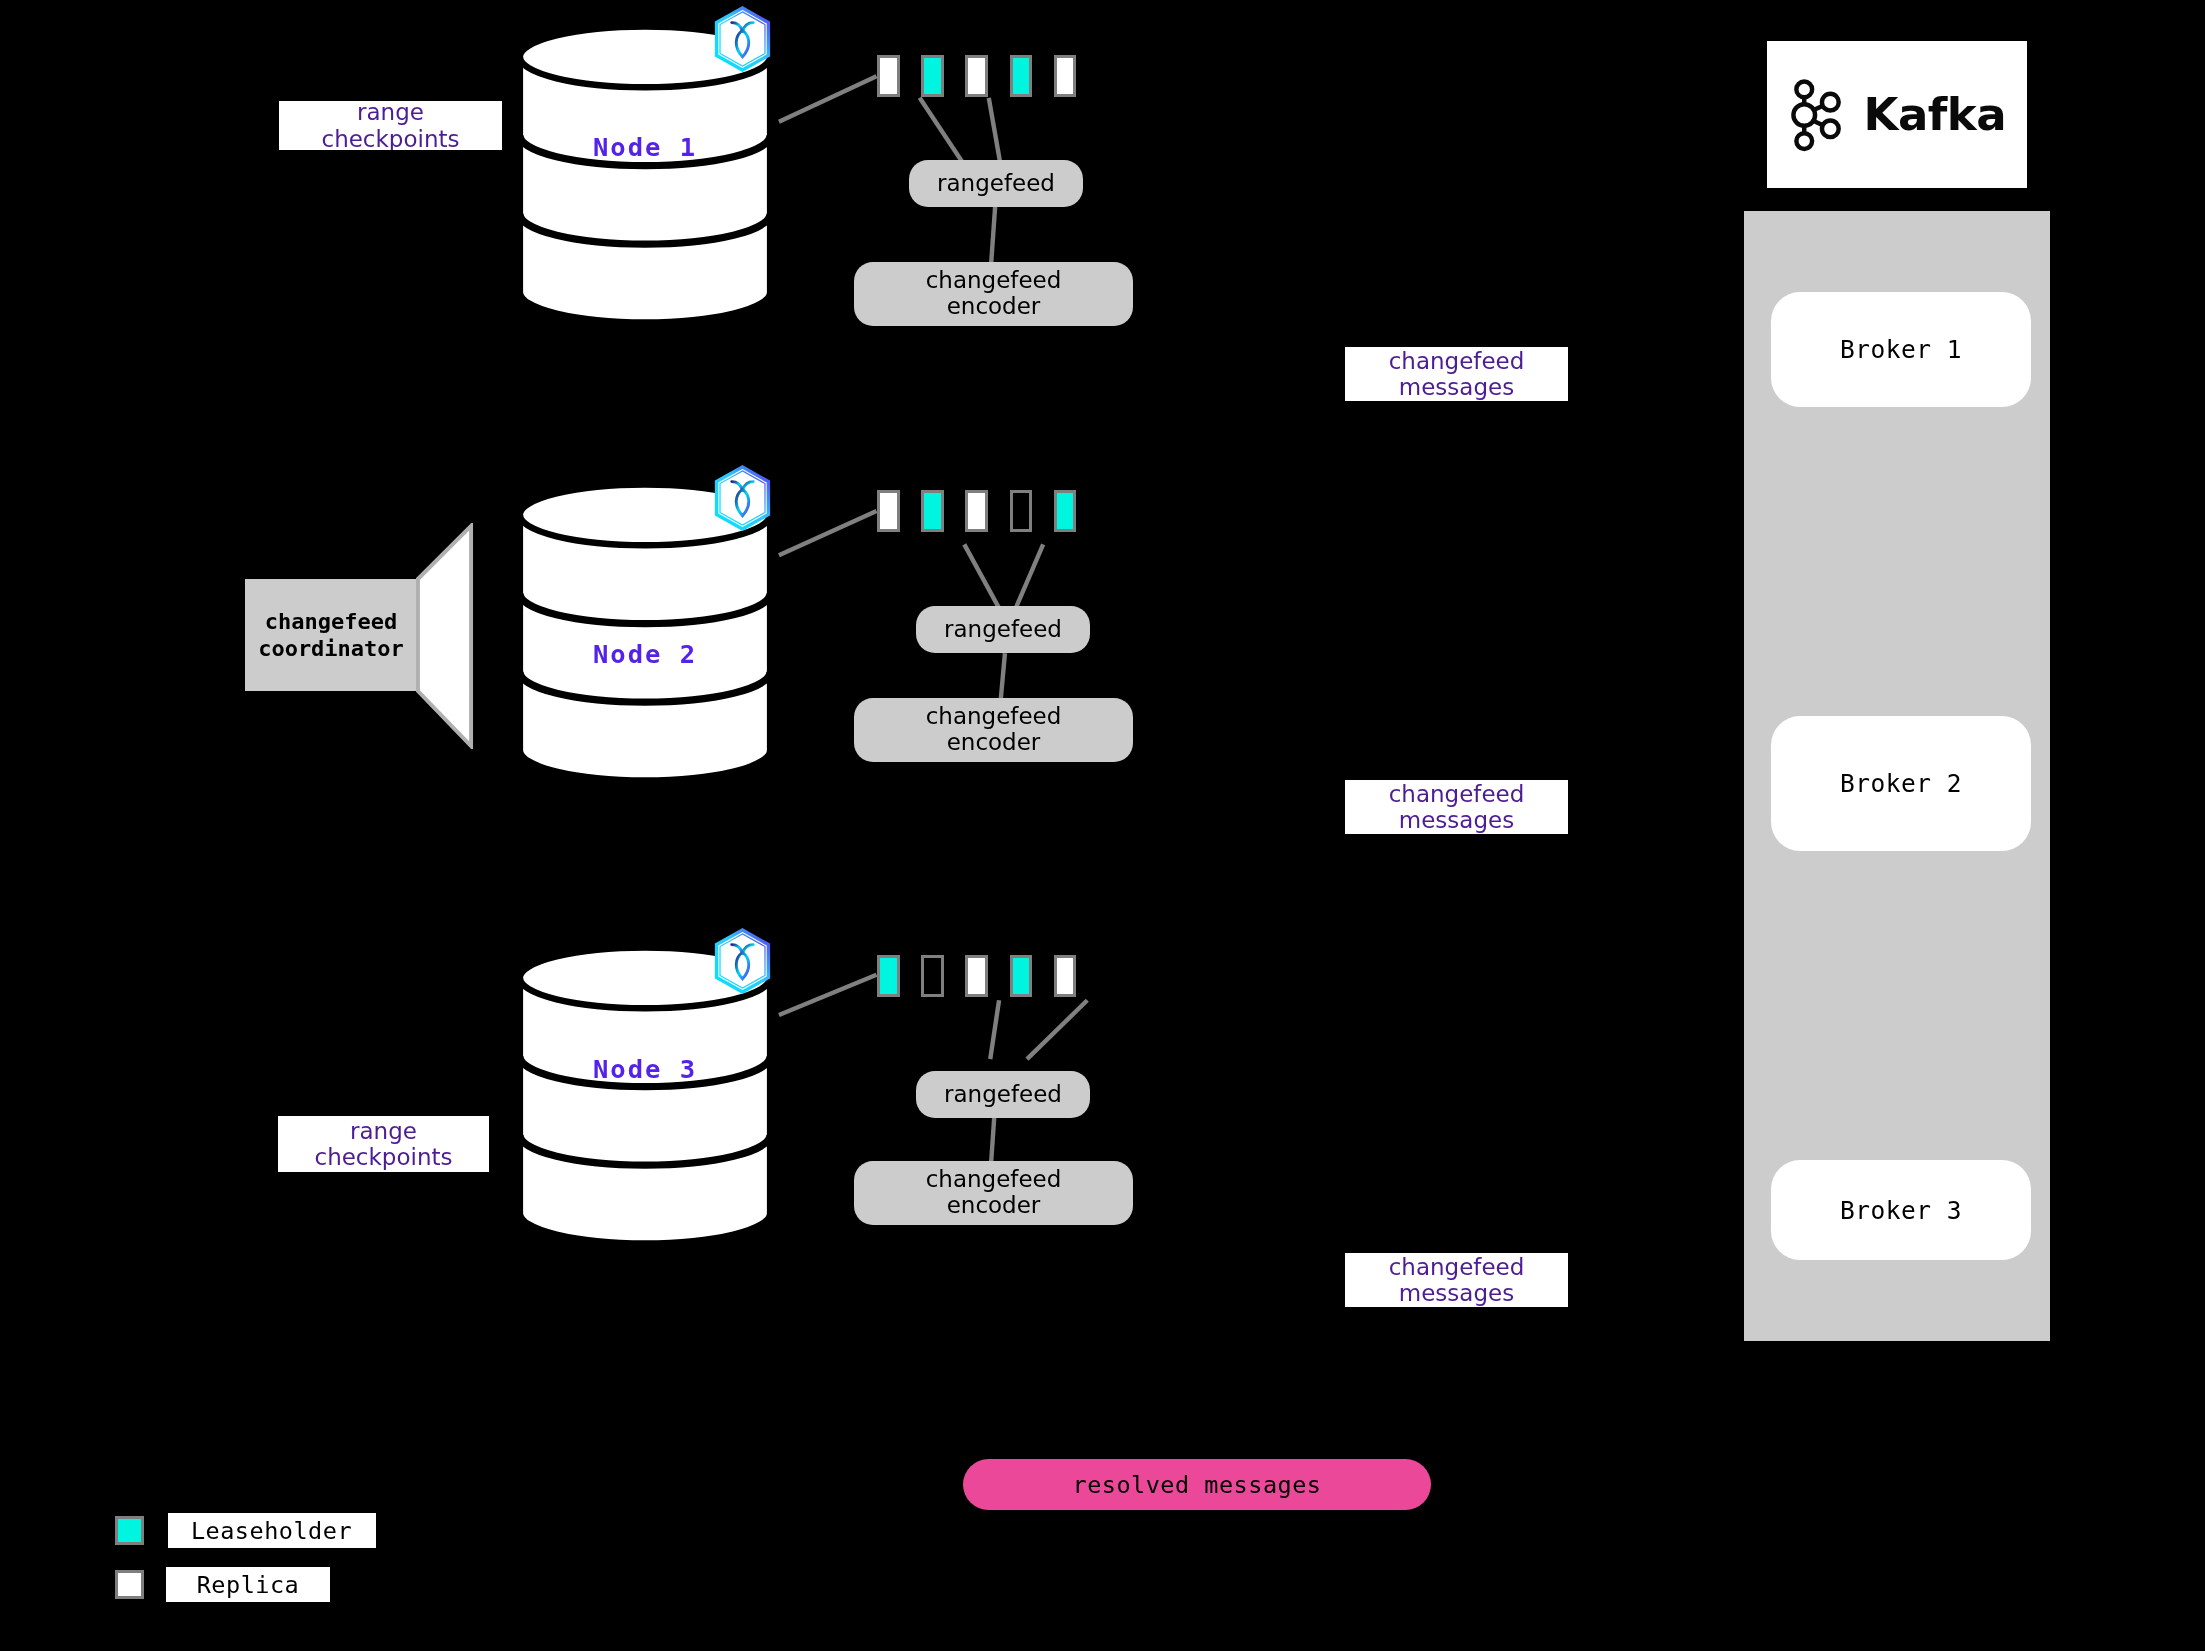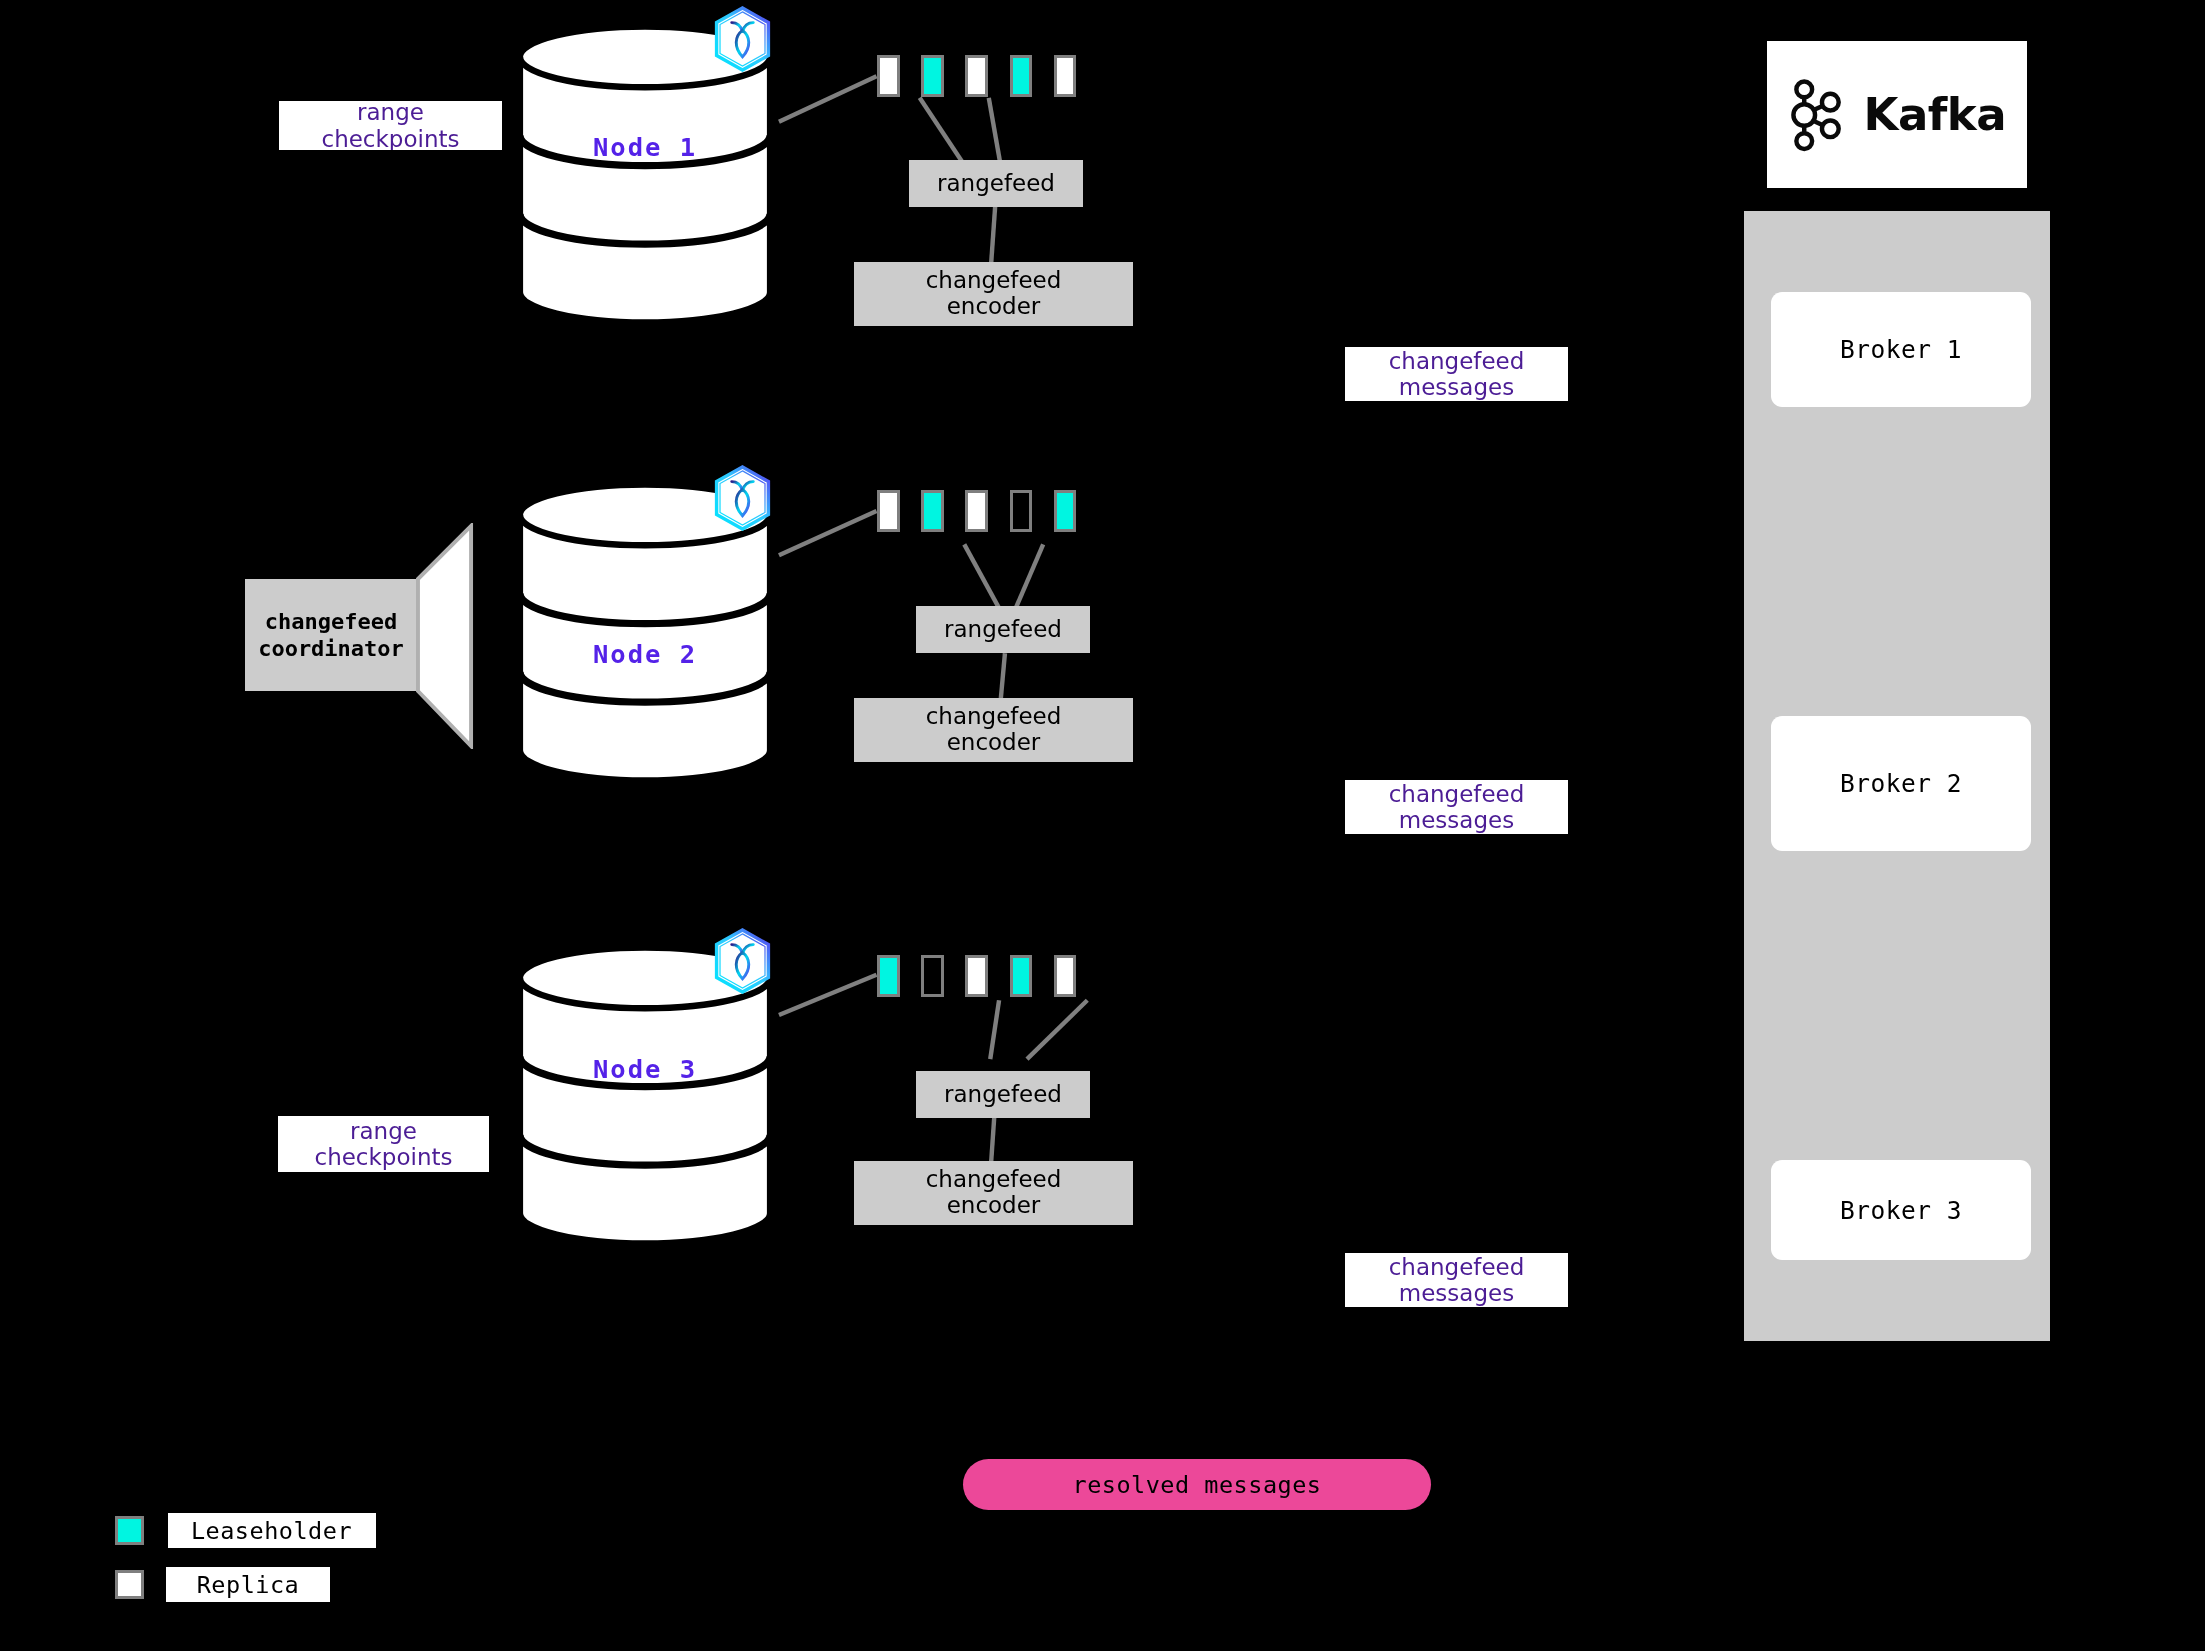--- a/index.html
+++ b/index.html
@@ -31,21 +31,21 @@
   }
   .range-box.replica{background:#FFFFFF;}
   .range-box.leaseholder{background:#00F5E1;}
   .range-box.empty{background:transparent;}
 
   
   .proc-box{
     position:absolute;background:#CCCCCC;color:#000;
     display:flex;align-items:center;justify-content:center;
     text-align:center;line-height:1.12;
-    font-family:"DejaVu Sans", sans-serif;font-size:23px;
+    font-family:"DejaVu Sans", sans-serif;font-size:23px;border-radius:19px;
   }
 
   
   .label-box{
     position:absolute;background:#FFFFFF;color:#4c1d95;overflow:hidden;
     display:flex;align-items:center;justify-content:center;
     text-align:center;line-height:1.15;
     font-family:"DejaVu Sans", sans-serif;font-size:23px;
   }
 
@@ -66,21 +66,21 @@
     display:flex;align-items:center;justify-content:center;gap:12.7px;
   }
   .kafka-mark{width:63px;height:74px;}
   .kafka-mark svg{display:block;width:100%;height:100%;}
   .kafka-word{
     font-family:"DejaVu Sans", sans-serif;font-weight:bold;
     font-size:45px;color:#0A0A0A;letter-spacing:-0.5px;line-height:1;
   }
   .broker-panel{position:absolute;background:#CCCCCC;}
   .broker{
-    position:absolute;background:#FFFFFF;border-radius:11px;
+    position:absolute;background:#FFFFFF;border-radius:29px;
     display:flex;align-items:center;justify-content:center;
     font-family:"DejaVu Sans Mono", monospace;font-size:24.5px;color:#000;
     letter-spacing:0.5px;
   }
 
   
   .pill{
     position:absolute;background:#ec4899;border-radius:490px;
     display:flex;align-items:center;justify-content:center;
     font-family:"DejaVu Sans Mono", monospace;font-size:23.5px;color:#000;

